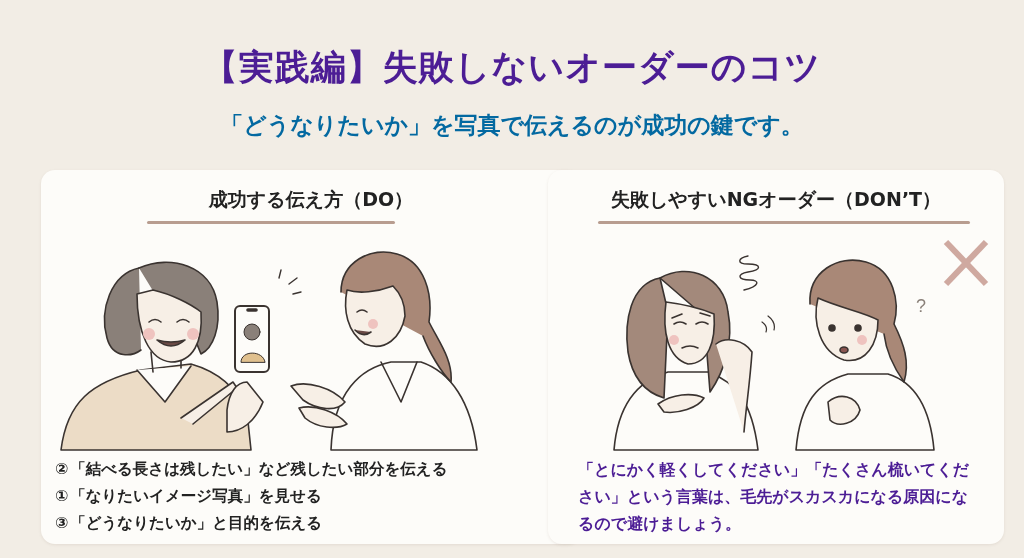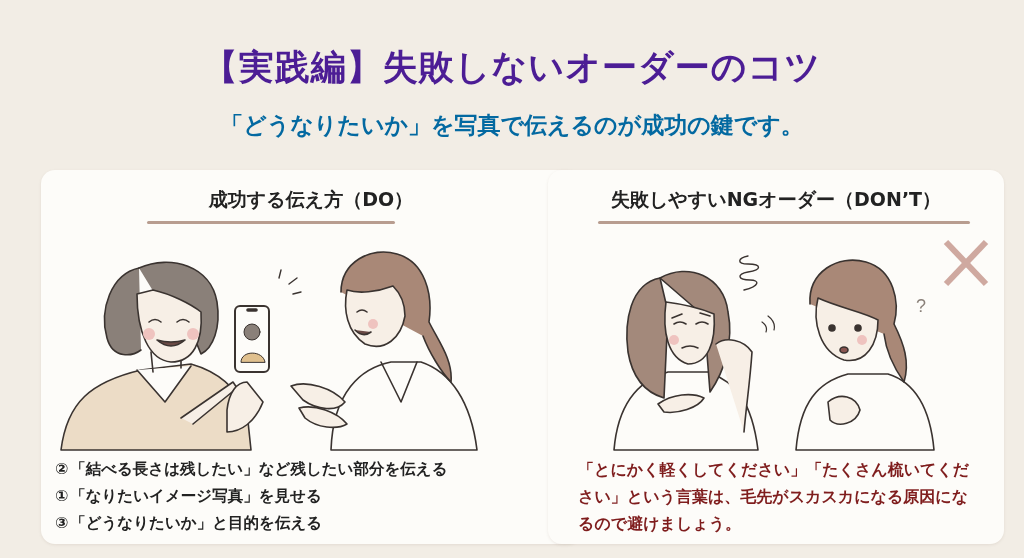--- a/index.html
+++ b/index.html
@@ -39,21 +39,21 @@
   .card.do .card-rule { left: 106px; width: 248px; }
   .card.dont .card-rule { left: 50px; width: 372px; }
   .illus { position: absolute; top: 62px; left: 0; }
   .list {
     position: absolute; left: 14px; top: 286px; margin: 0; padding: 0; list-style: none;
     font-size: 15.5px; font-weight: bold; line-height: 27px; color: #222;
   }
   .list li span.num { margin-right: 2px; }
   .warn {
     position: absolute; left: 30px; top: 286px; width: 400px;
-    font-size: 16px; font-weight: bold; line-height: 27px; color: #7f1d1d;
+    font-size: 16px; font-weight: bold; line-height: 27px; color: #4c1d95;
     margin: 0;
   }
 </style>
 </head>
 <body>
 
 <div class="title">【実践編】失敗しないオーダーのコツ</div>
 <div class="subtitle">「どうなりたいか」を写真で伝えるのが成功の鍵です。</div>
 
 <section class="card do">

